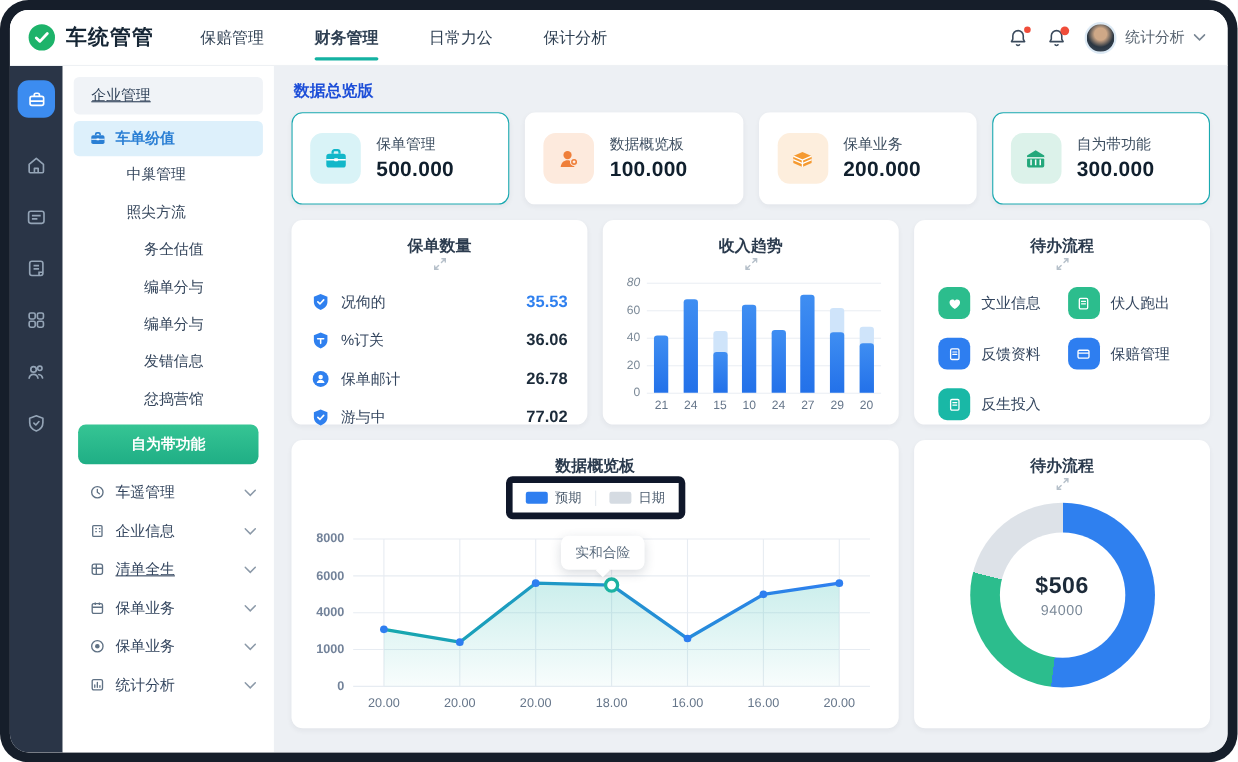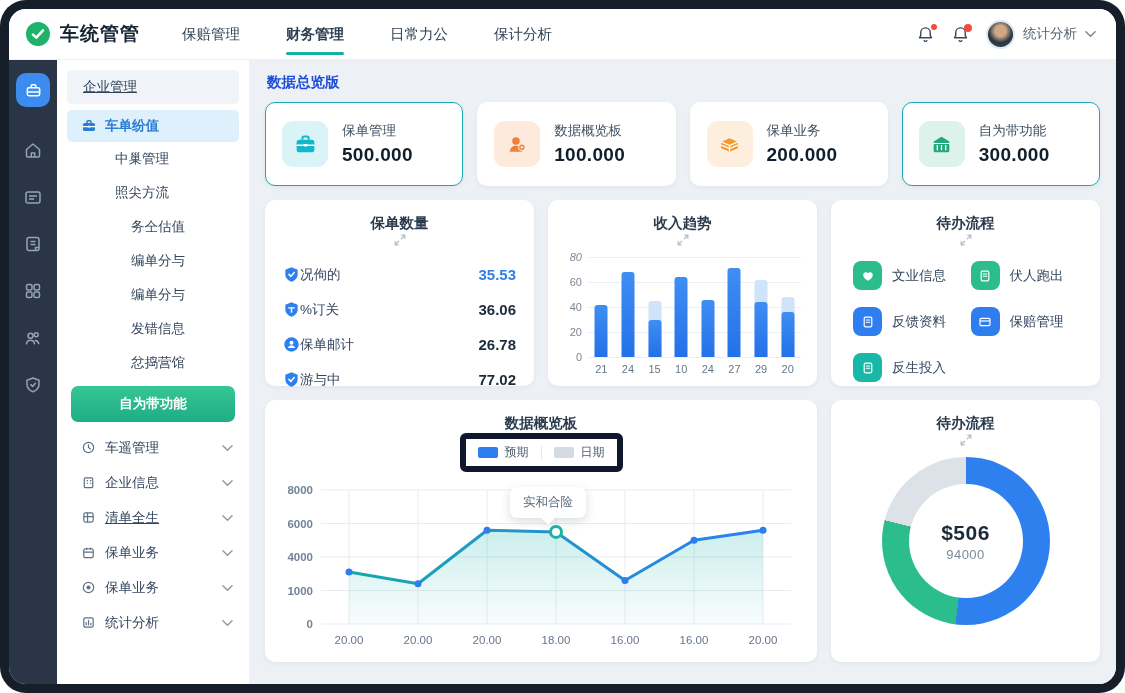--- a/index.html
+++ b/index.html
@@ -64,21 +64,21 @@
   .panel { background:#fff; border-radius:10px; padding:14px 16px; box-shadow:0 2px 5px rgba(30,45,65,.05); position:relative; }
   .panel.h-top { height:186px; }
   .panel.h-bot { height:262px; }
   .panel.wide { grid-column:span 2; }
   .panel-head { display:flex; align-items:center; justify-content:space-between; margin-bottom:10px;flex-direction:column; }
   .panel-title { font-size:14.5px; font-weight:700; color:#2b3b4e; }
   .expand-btn { display:flex; cursor:pointer; }
 
   
   .policy-rows { display:flex; flex-direction:column; }
-  .policy-row { display:flex; align-items:center; padding:8.5px 2px; }
+  .policy-row { display:flex; align-items:center; gap:10px; padding:8.5px 2px; }
   .policy-label { flex:1; font-size:13.5px; color:#33455e; }
   .policy-value { font-size:15px; font-weight:800; color:#1c2b3a; }
   .policy-value.hl { color:#2f80ef; }
 
   
   .bar-body { display:flex; margin-top:2px; }
   .bar-ylabels { position:relative; width:24px; height:100px; flex:0 0 24px; }
   .bar-ylabels span { position:absolute; right:6px; transform:translateY(-50%); font-size:11px; color:#7b8violet997; color:#7b8997; }
   .bar-plot { position:relative; flex:1; height:100px; }
   .bar-grid { position:absolute; inset:0; }

